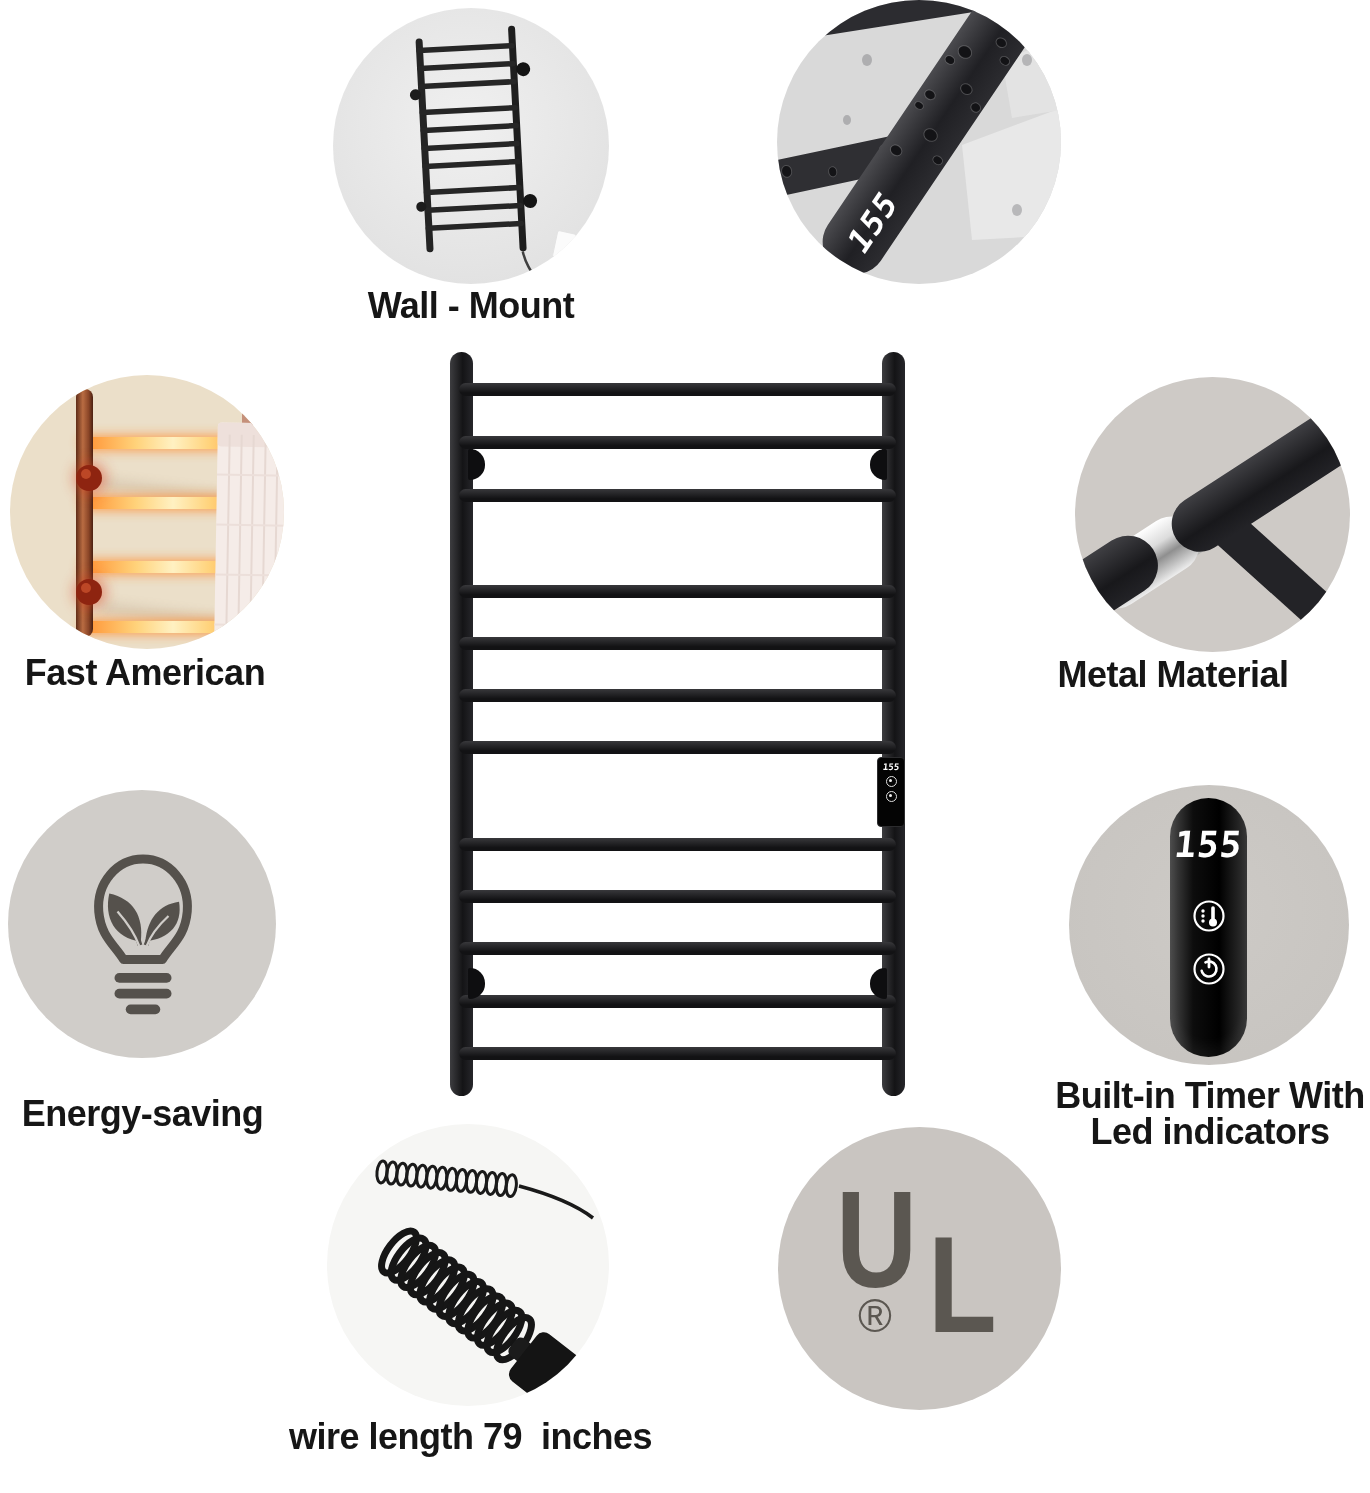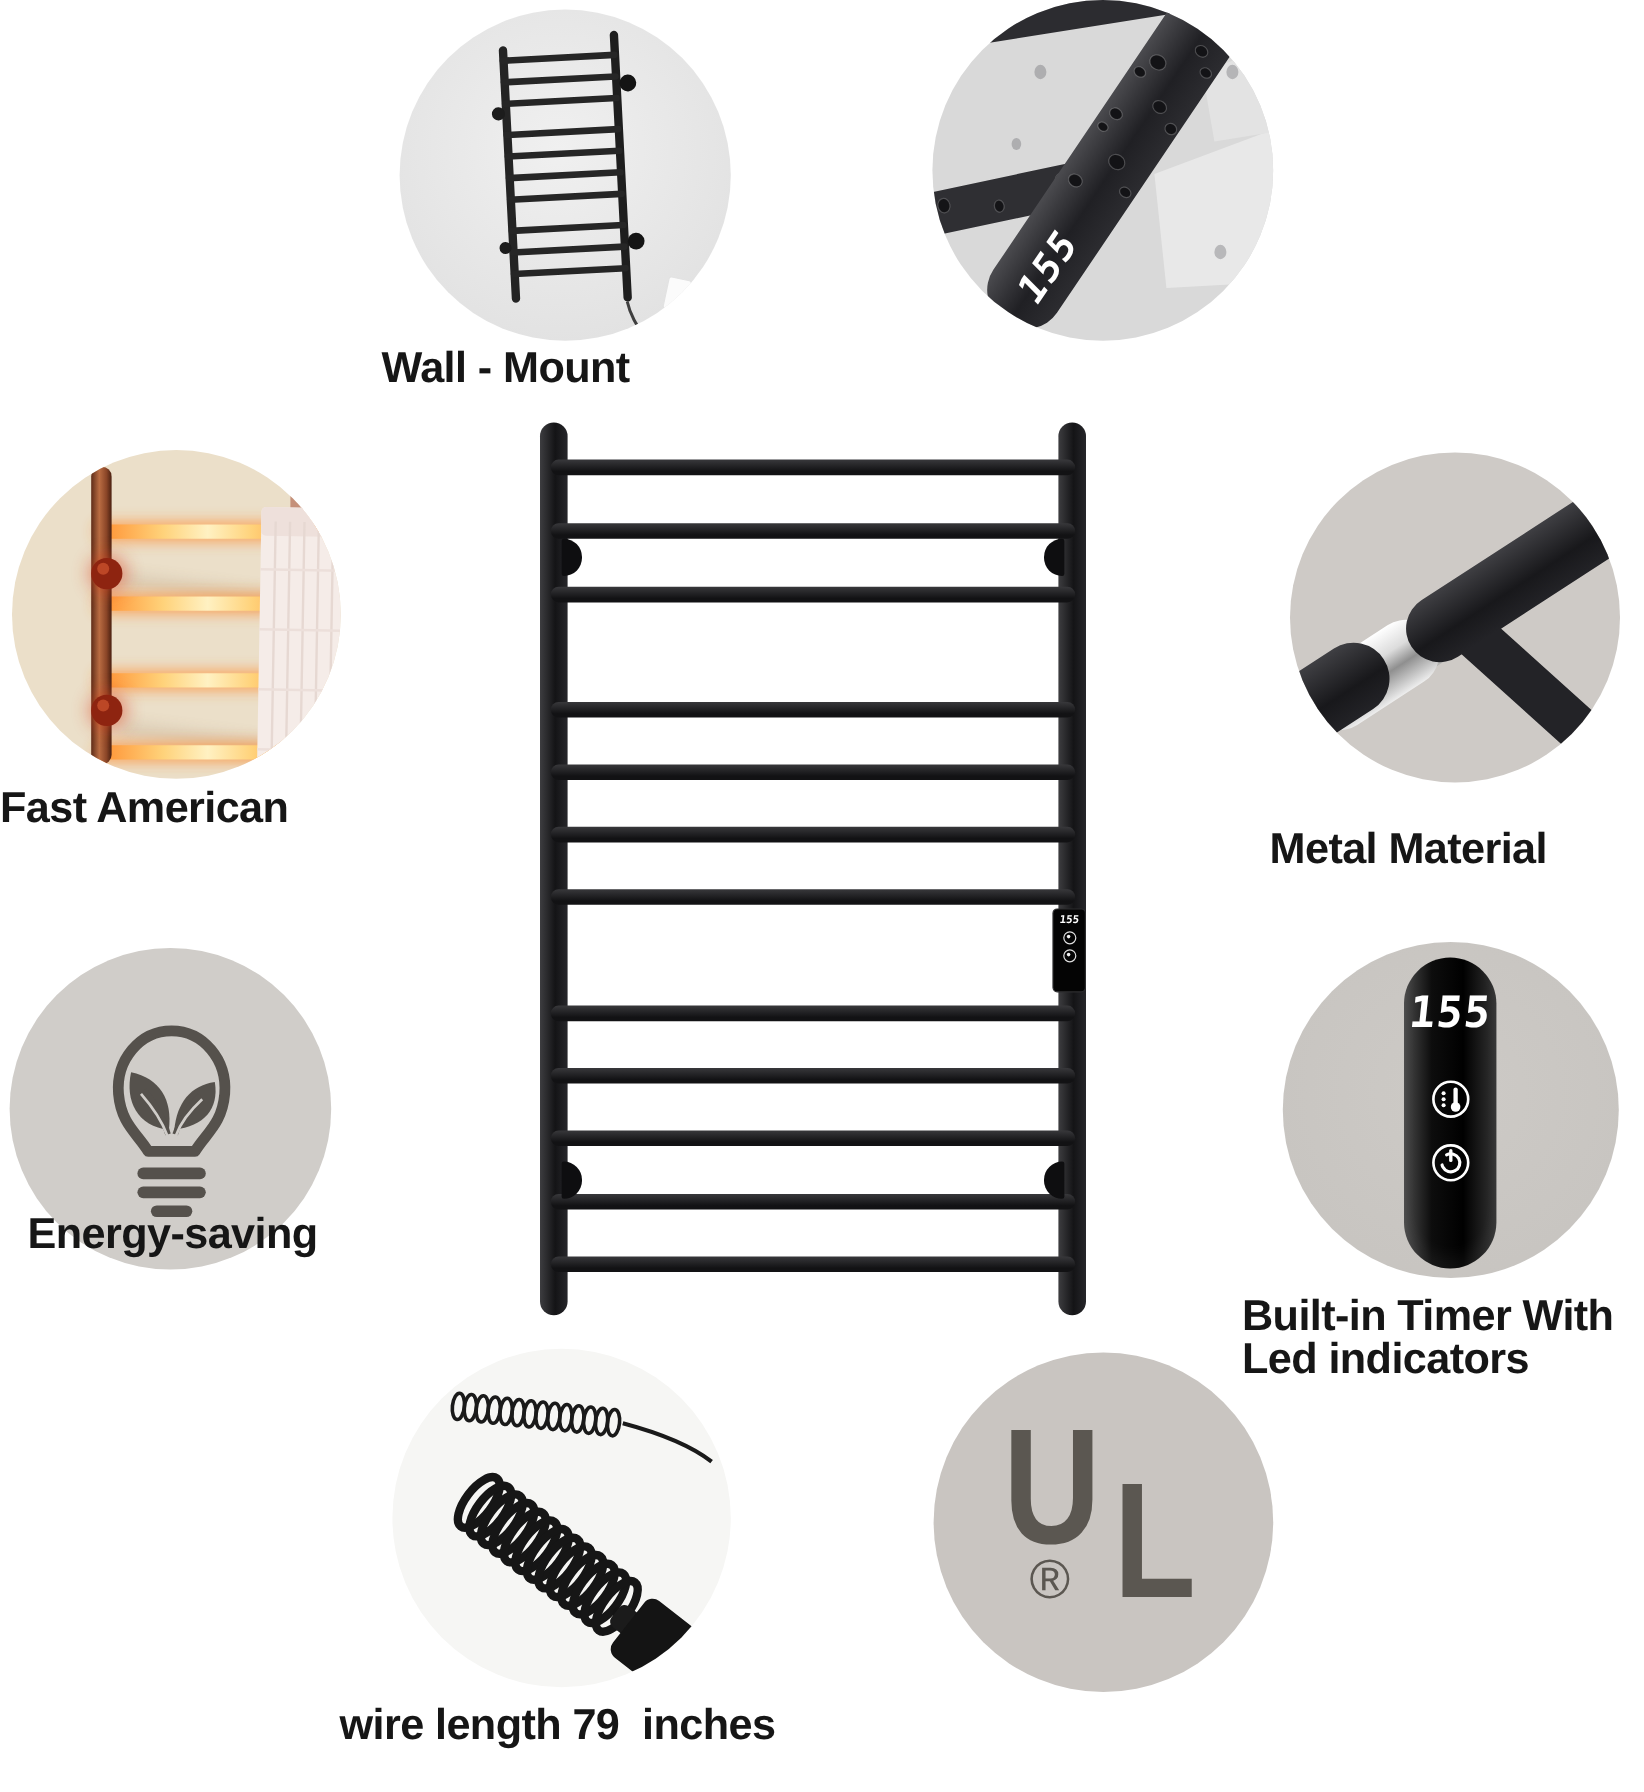--- a/index.html
+++ b/index.html
@@ -1,19 +1,19 @@
 <!DOCTYPE html>
 <html><head>
 <meta charset="utf-8">
 <style>
   html,body{margin:0;padding:0;background:#ffffff;}
   #canvas{position:relative;width:1370px;height:1493px;background:#ffffff;overflow:hidden;
           font-family:"Liberation Sans",sans-serif;}
   .circle{position:absolute;border-radius:50%;overflow:hidden;}
-  .label{position:absolute;text-align:left;font-weight:700;font-size:36px;line-height:36px;
+  .label{position:absolute;text-align:center;font-weight:700;font-size:36px;line-height:36px;
          color:#161616;letter-spacing:-0.5px;}
   .label .ln{display:block;}
   .pre{white-space:pre;}
   svg{display:block;}
 
   
   #rack{position:absolute;left:450px;top:352px;width:455px;height:744px;}
   .rail{position:absolute;top:0;width:23px;height:744px;border-radius:12px;
         background:linear-gradient(90deg,#3d3d40 0%,#141416 55%,#26262a 100%);}
   .rail.left{left:0;} .rail.right{right:0;}
@@ -226,21 +226,21 @@
         <rect x="120" y="174" width="185" height="38" rx="19" fill="#232327"></rect>
       </g>
       <g transform="rotate(-33 137 140)">
         <rect x="18" y="120" width="190" height="44" rx="22" fill="url(#mmInner)"></rect>
         <rect x="-6" y="113" width="122" height="56" rx="28" fill="url(#mmChrome)"></rect>
         <rect x="-130" y="105" width="200" height="60" rx="30" fill="url(#mmBlack)"></rect>
         <rect x="95" y="111" width="330" height="56" rx="28" fill="url(#mmBlack)"></rect>
       </g>
     </svg>
   </div>
-  <div class="label" style="left:1058px;top:657px;width:310px;margin-top:32px;">Metal Material</div>
+  <div class="label" style="left:1018px;top:657px;width:310px;">Metal Material</div>
 
   <div class="circle" style="left:8px;top:790px;width:268px;height:268px;background:#d0cdc9;">
     <svg width="150" height="212" viewBox="0 0 200 252" style="position:absolute;left:60px;top:32px;">
       <g stroke="#55514c" stroke-width="12" fill="none" stroke-linecap="round" stroke-linejoin="round">
         <path d="M74,168 C62,148 44,138 41,104 C38,66 65,34 100,34 C135,34 162,66 159,104 C156,138 138,148 126,168 Z"></path>
       </g>
       <g fill="#55514c">
         <path d="M97,144 C62,140 48,112 55,80 C87,87 101,110 97,144 Z"></path>
         <path d="M103,144 C106,114 121,95 148,91 C153,121 136,140 103,144 Z"></path>
         <path d="M93,150 C88,134 80,118 66,102 L72,98 C86,114 95,132 99,148 Z"></path>
@@ -248,21 +248,21 @@
       </g>
       <path d="M66,104 C80,120 90,136 95,150" stroke="#d0cdc9" stroke-width="3" fill="none"></path>
       <path d="M134,110 C121,122 110,136 105,150" stroke="#d0cdc9" stroke-width="3" fill="none"></path>
       <g fill="#55514c">
         <rect x="62" y="186" width="76" height="13" rx="6.5"></rect>
         <rect x="62" y="207" width="76" height="13" rx="6.5"></rect>
         <rect x="77" y="228" width="46" height="13" rx="6.5"></rect>
       </g>
     </svg>
   </div>
-  <div class="label" style="left:0px;top:1010px;width:285px;margin-left:23px;">Energy-saving</div>
+  <div class="label" style="left:0px;top:1096px;width:285px;">Energy-saving</div>
 
   <div class="circle" style="left:1069px;top:785px;width:280px;height:280px;
               background:radial-gradient(circle at 50% 45%,#cdcac6 0%,#c6c3bf 100%);">
     <div class="tpanel">
       <div class="tdigits">155</div>
       <svg class="ticon t1" width="36" height="36" viewBox="-18 -18 36 36">
         <circle r="14.5" fill="none" stroke="#ffffff" stroke-width="2.2"></circle>
         <circle cx="-6" cy="-5" r="1.7" fill="#ffffff"></circle>
         <circle cx="-6" cy="0" r="1.7" fill="#ffffff"></circle>
         <circle cx="-6" cy="5" r="1.7" fill="#ffffff"></circle>

